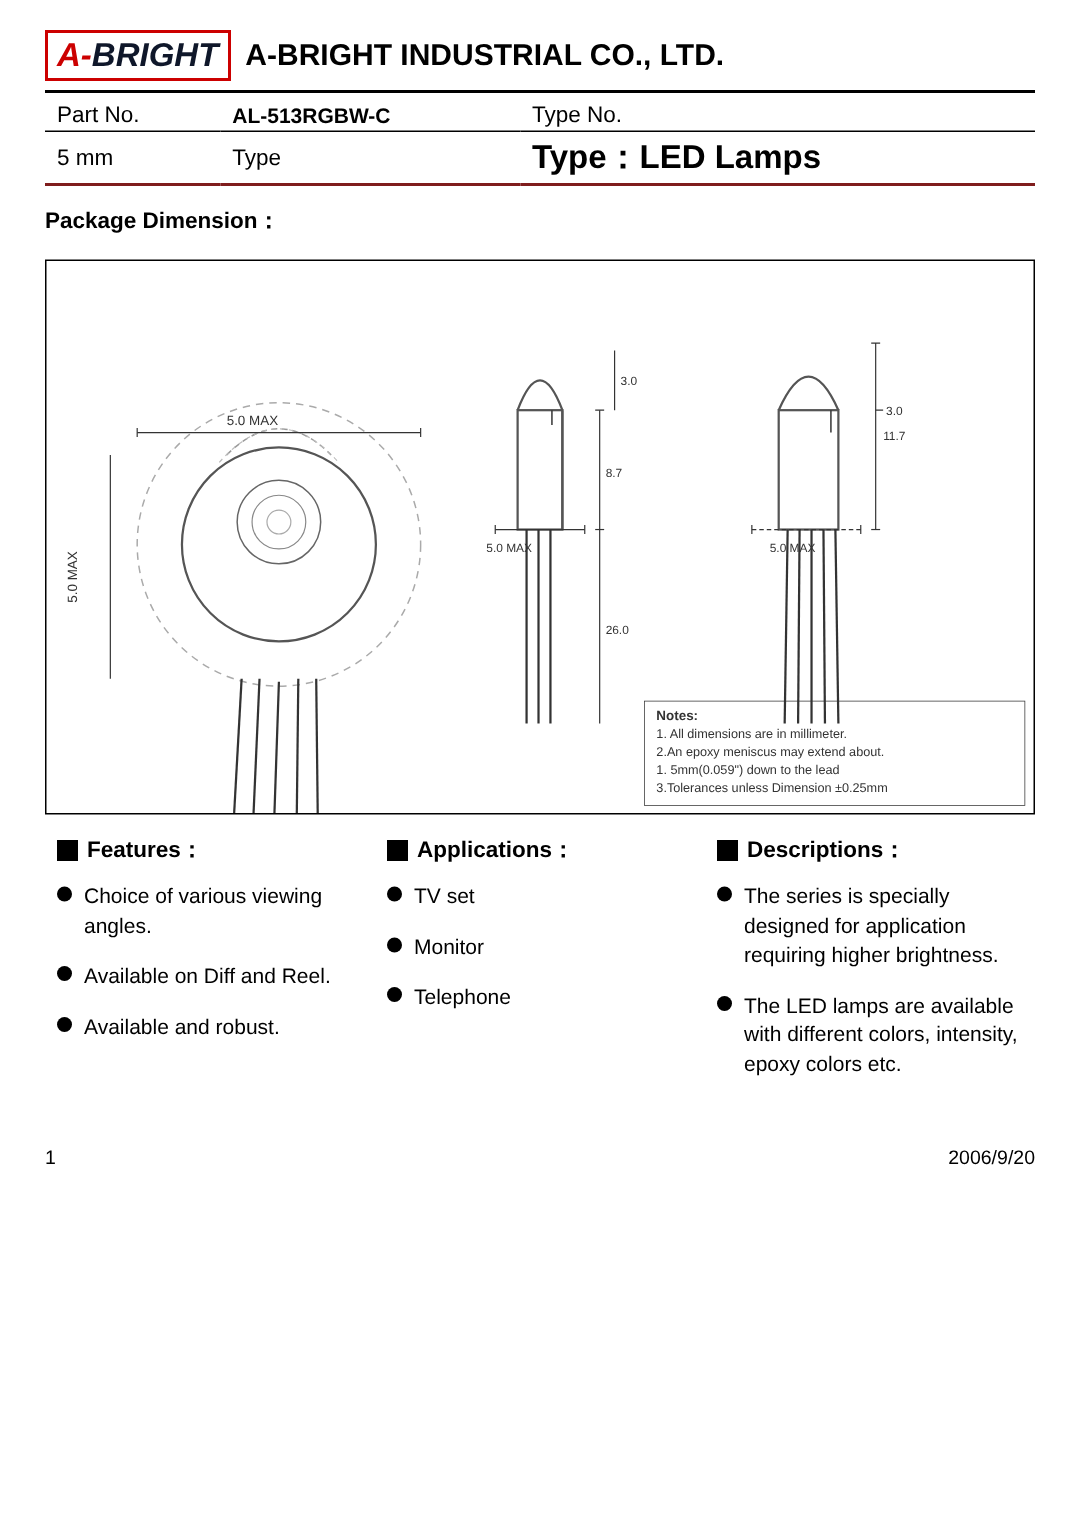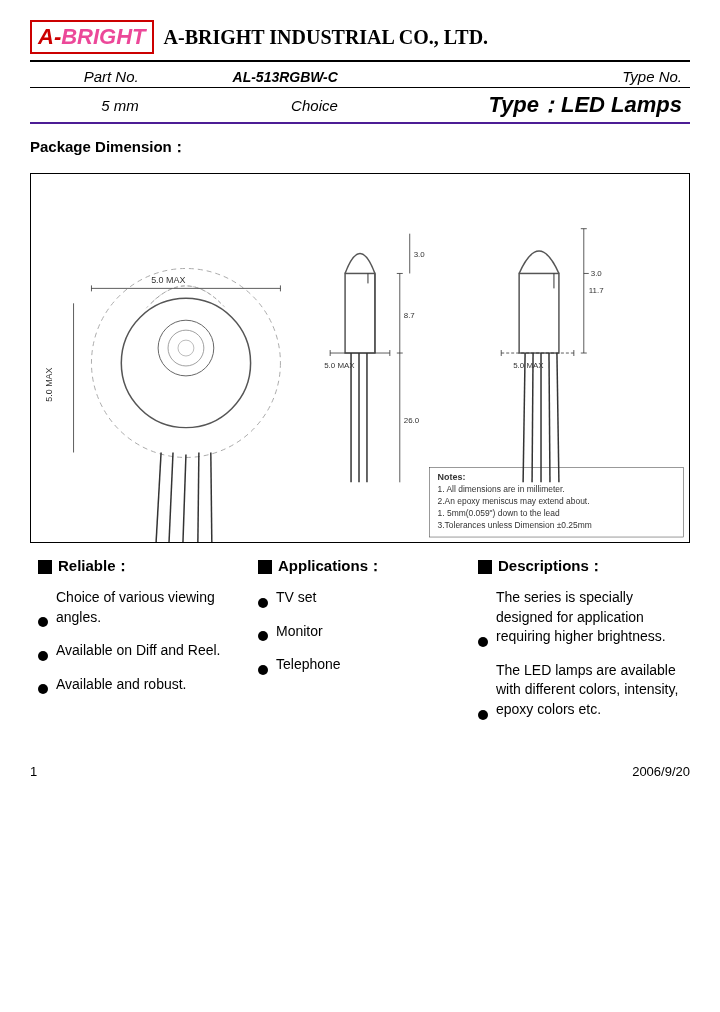--- a/index.html
+++ b/index.html
@@ -20,41 +20,40 @@
       margin-bottom: 6px;
     }
     .logo-box {
       border: 2px solid #cc0000;
       padding: 2px 6px;
       margin-right: 10px;
       display: flex;
       align-items: center;
     }
     .logo-a { color: #cc0000; font-weight: 900; font-size: 22px; font-style: italic; }
-    .logo-bright { color: #ec4899; font-weight: 900; font-size: 22px; font-style: italic; }
-    .company-name { font-size: 20px; font-weight: bold; color: #000; font-family: Liberation Serif, serif; }
+    .logo-bright { color: #0f172a; font-weight: 900; font-size: 22px; font-style: italic; }
+    .company-name { font-size: 20px; font-weight: bold; color: #000; }
     .header-line { border-bottom: 2px solid #000; margin-bottom: 4px; }
 
     
     .part-info {
       width: 100%;
       border-collapse: collapse;
       margin-bottom: 2px;
     }
     .part-info td {
       padding: 2px 8px;
       font-size: 15px;
-      text-align: right;
-      font-style: italic;
+      text-align: left;
     }
     .part-info .label { font-weight: normal; font-size: 15px; }
     .part-info .value { font-weight: bold; font-size: 14px; }
     .part-info .type-val { font-weight: bold; font-size: 22px; }
     .top-row td { border-bottom: 1px solid #000; }
-    .bottom-row td { border-bottom: 2px solid #4c1d95; }
+    .bottom-row td { border-bottom: 2px solid #7f1d1d; }
 
     
     .package-title {
       font-size: 15px;
       font-weight: bold;
       margin: 14px 0 16px 0;
     }
     .diagram-box {
       border: 1px solid #000;
       width: 100%;
@@ -90,21 +89,21 @@
     }
     .col-header .square-bullet {
       width: 14px;
       height: 14px;
       background: #000;
       flex-shrink: 0;
       display: inline-block;
     }
     .col-item {
       display: flex;
-      align-items: flex-end;
+      align-items: flex-start;
       margin-bottom: 14px;
       gap: 8px;
       font-size: 14px;
       line-height: 1.4;
     }
     .col-item .round-bullet {
       width: 10px;
       height: 10px;
       border-radius: 50%;
       background: #000;
@@ -136,21 +135,21 @@
 
 <table class="part-info">
   <tbody>
       <tr class="top-row">
     <td class="label">Part No.</td>
     <td class="value">AL-513RGBW-C</td>
     <td class="label">Type No.</td>
   </tr>
   <tr class="bottom-row">
     <td class="label">5 mm</td>
-    <td class="label">Choice</td>
+    <td class="label">Type</td>
     <td class="type-val">Type：LED Lamps</td>
   </tr>
 </tbody>
   </table>
 
 <div class="package-title">Package Dimension：</div>
 
 <div class="diagram-box">
   <svg class="diagram-svg" viewBox="0 0 660 370" xmlns="http://www.w3.org/2000/svg">
 
@@ -237,21 +236,21 @@
     <text x="408" y="344" font-size="8.5" fill="#333">   1. 5mm(0.059") down to the lead</text>
     <text x="408" y="356" font-size="8.5" fill="#333">3.Tolerances unless Dimension ±0.25mm</text>
   </svg>
 </div>
 
 <div class="columns">
 
   <div class="col">
     <div class="col-header">
       <span class="square-bullet"></span>
-      <span>Reliable：</span>
+      <span>Features：</span>
     </div>
     <div class="col-item">
       <span class="round-bullet"></span>
       <span class="text">Choice of various viewing angles.</span>
     </div>
     <div class="col-item">
       <span class="round-bullet"></span>
       <span class="text">Available on Diff and Reel.</span>
     </div>
     <div class="col-item">

